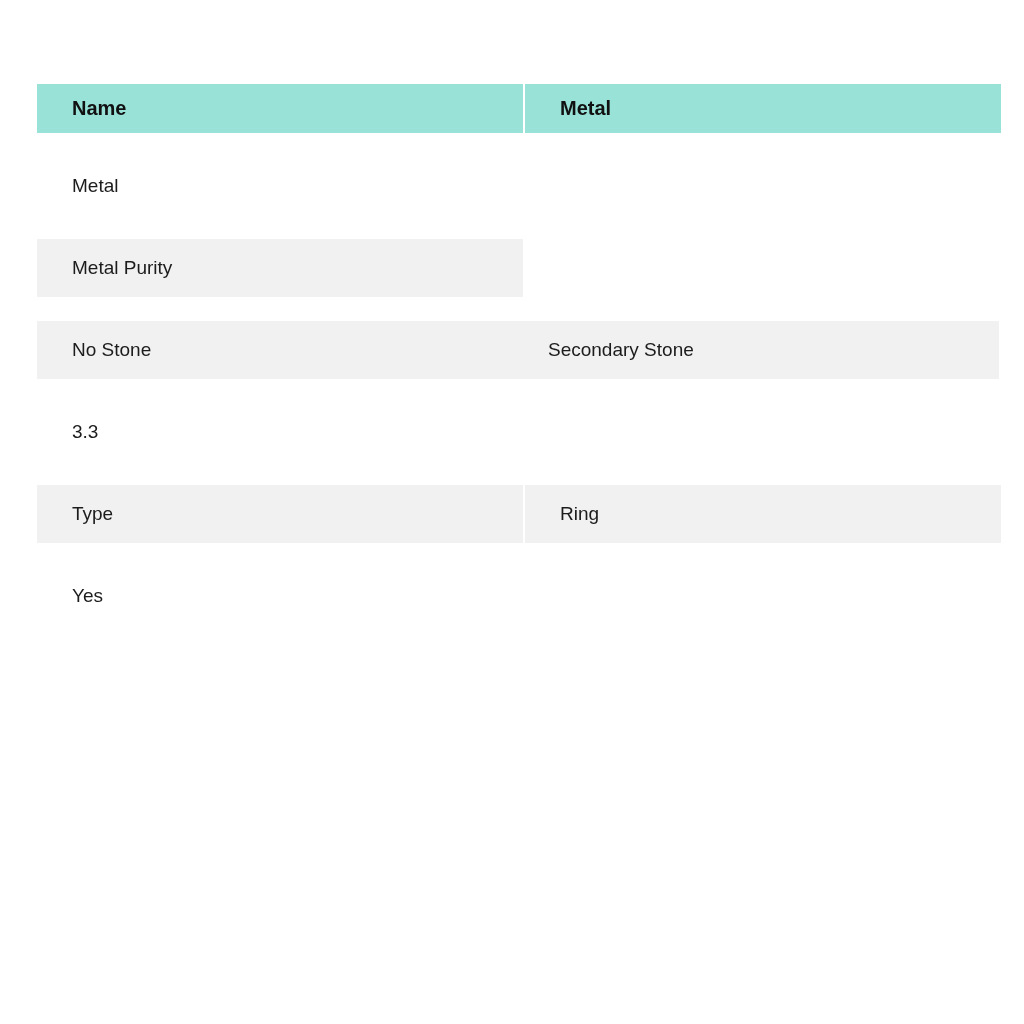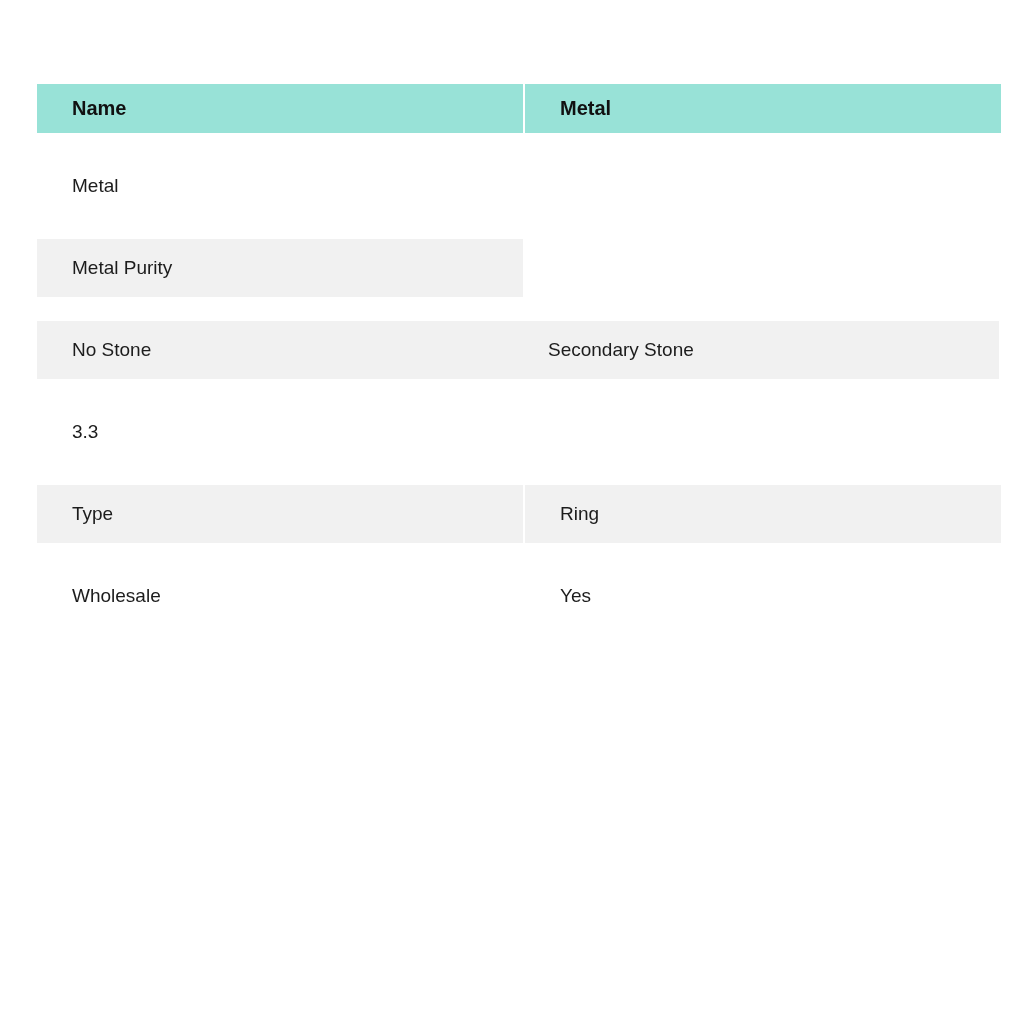--- a/index.html
+++ b/index.html
@@ -107,22 +107,19 @@
     <div class="row data-row striped">
       <div class="cell name-col">
         <span>Type</span>
       </div>
       <div class="cell value-col">
         <span>Ring</span>
       </div>
     </div>
 
     <div class="row data-row">
-      <div class="cell name-col">
-        <span>Wholesale</span>
-      </div>
       <div class="cell value-col">
         <span>Yes</span>
       </div>
     </div>
 
   </div>
 </div>
 
 </body></html>

